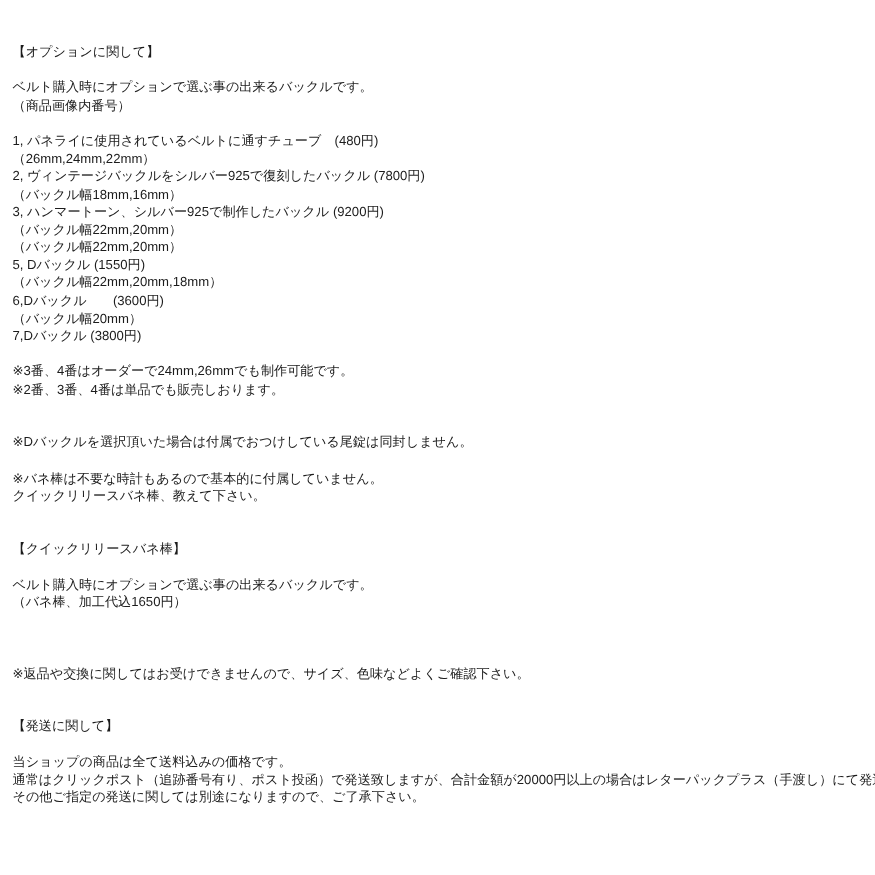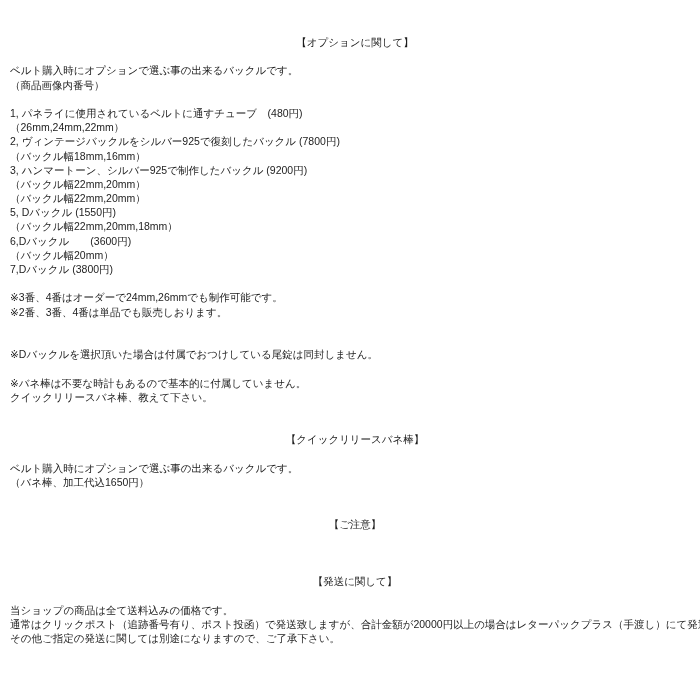--- a/index.html
+++ b/index.html
@@ -25,21 +25,20 @@
     line-height: 14.2px;
     color: #1c1c1c;
   }
   .line {
     height: 14.2px;
     white-space: pre;
     overflow: visible;
   }
   .line.heading {
     font-weight: normal; 
-    text-align: center;
   }
 </style>
 </head>
 <body style="background: rgb(255, 255, 255);">
 
 <div class="page">
   <div class="doc" id="doc" style="color: rgb(28, 28, 28);">
       <div class="line heading">【オプションに関して】</div>
       <div class="line blank"></div>
       <div class="line body">ベルト購入時にオプションで選ぶ事の出来るバックルです。</div>
@@ -67,22 +66,22 @@
       <div class="line body">※バネ棒は不要な時計もあるので基本的に付属していません。</div>
       <div class="line body">クイックリリースバネ棒、教えて下さい。</div>
       <div class="line blank"></div>
       <div class="line blank"></div>
       <div class="line heading">【クイックリリースバネ棒】</div>
       <div class="line blank"></div>
       <div class="line body">ベルト購入時にオプションで選ぶ事の出来るバックルです。</div>
       <div class="line body">（バネ棒、加工代込1650円）</div>
       <div class="line blank"></div>
       <div class="line blank"></div>
-      <div class="line heading">【ご注意】</div>
       <div class="line blank"></div>
+      <div class="line body">※返品や交換に関してはお受けできませんので、サイズ、色味などよくご確認下さい。</div>
       <div class="line blank"></div>
       <div class="line blank"></div>
       <div class="line heading">【発送に関して】</div>
       <div class="line blank"></div>
       <div class="line body">当ショップの商品は全て送料込みの価格です。</div>
       <div class="line body">通常はクリックポスト（追跡番号有り、ポスト投函）で発送致しますが、合計金額が20000円以上の場合はレターパックプラス（手渡し）にて発送致します。</div>
       <div class="line body">その他ご指定の発送に関しては別途になりますので、ご了承下さい。</div>
     </div>
 </div>
 

